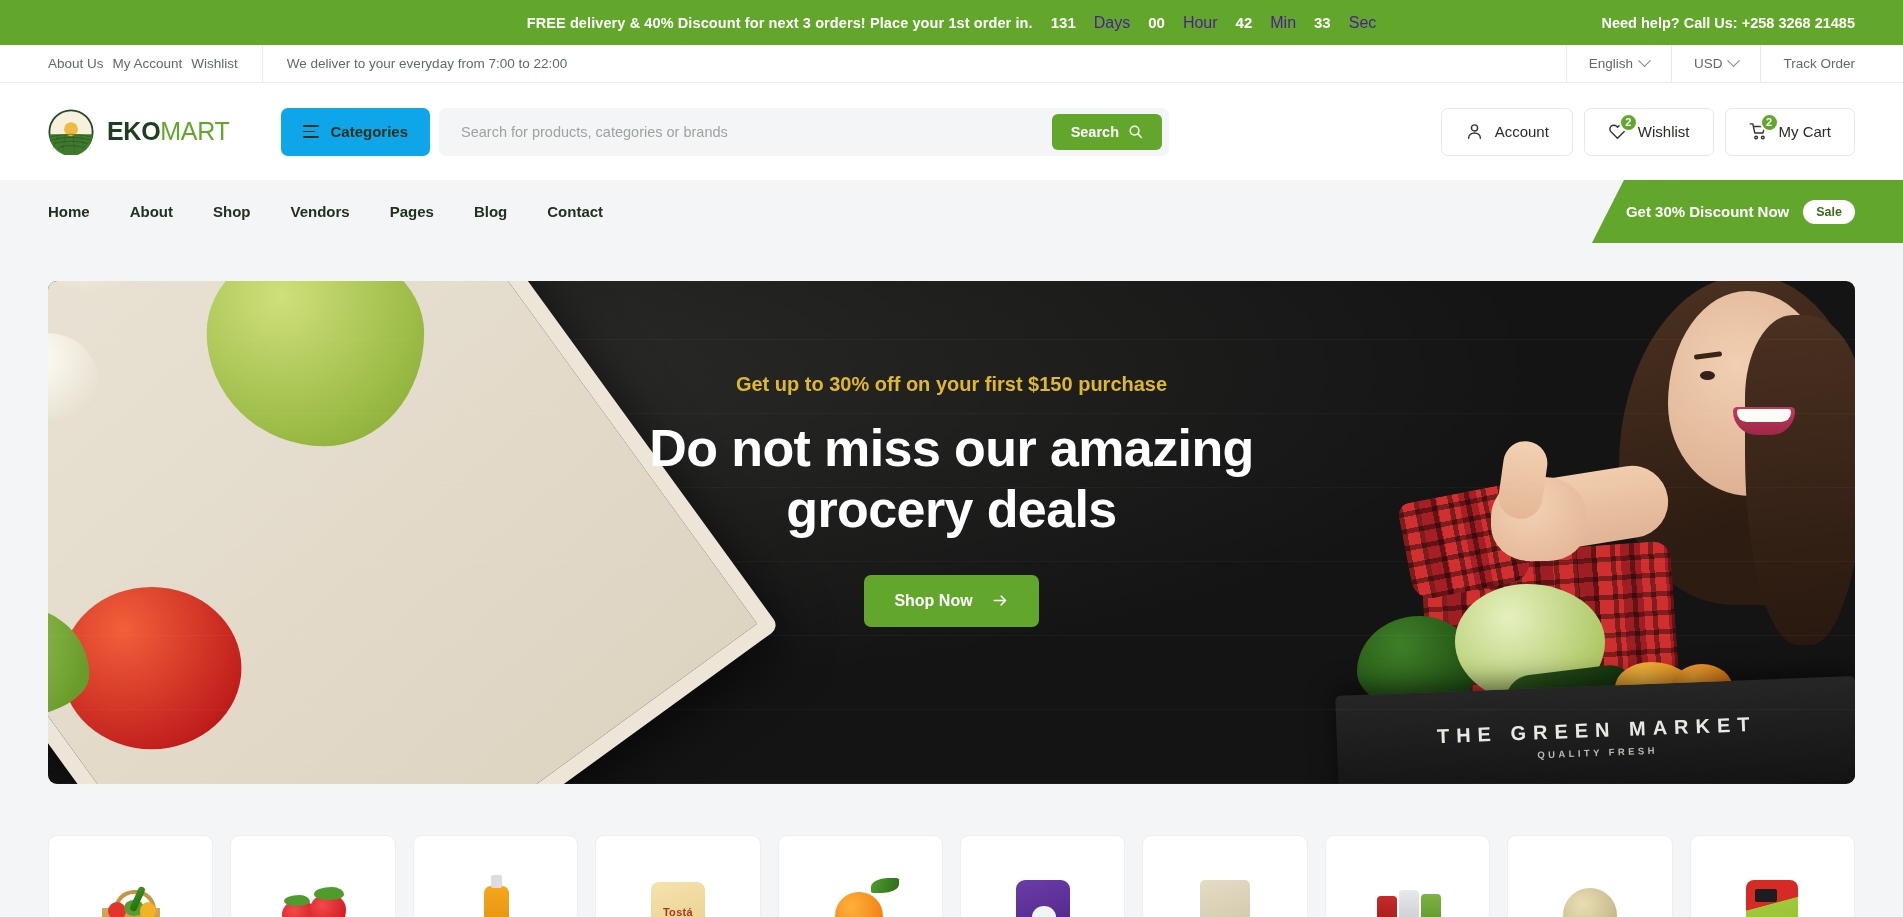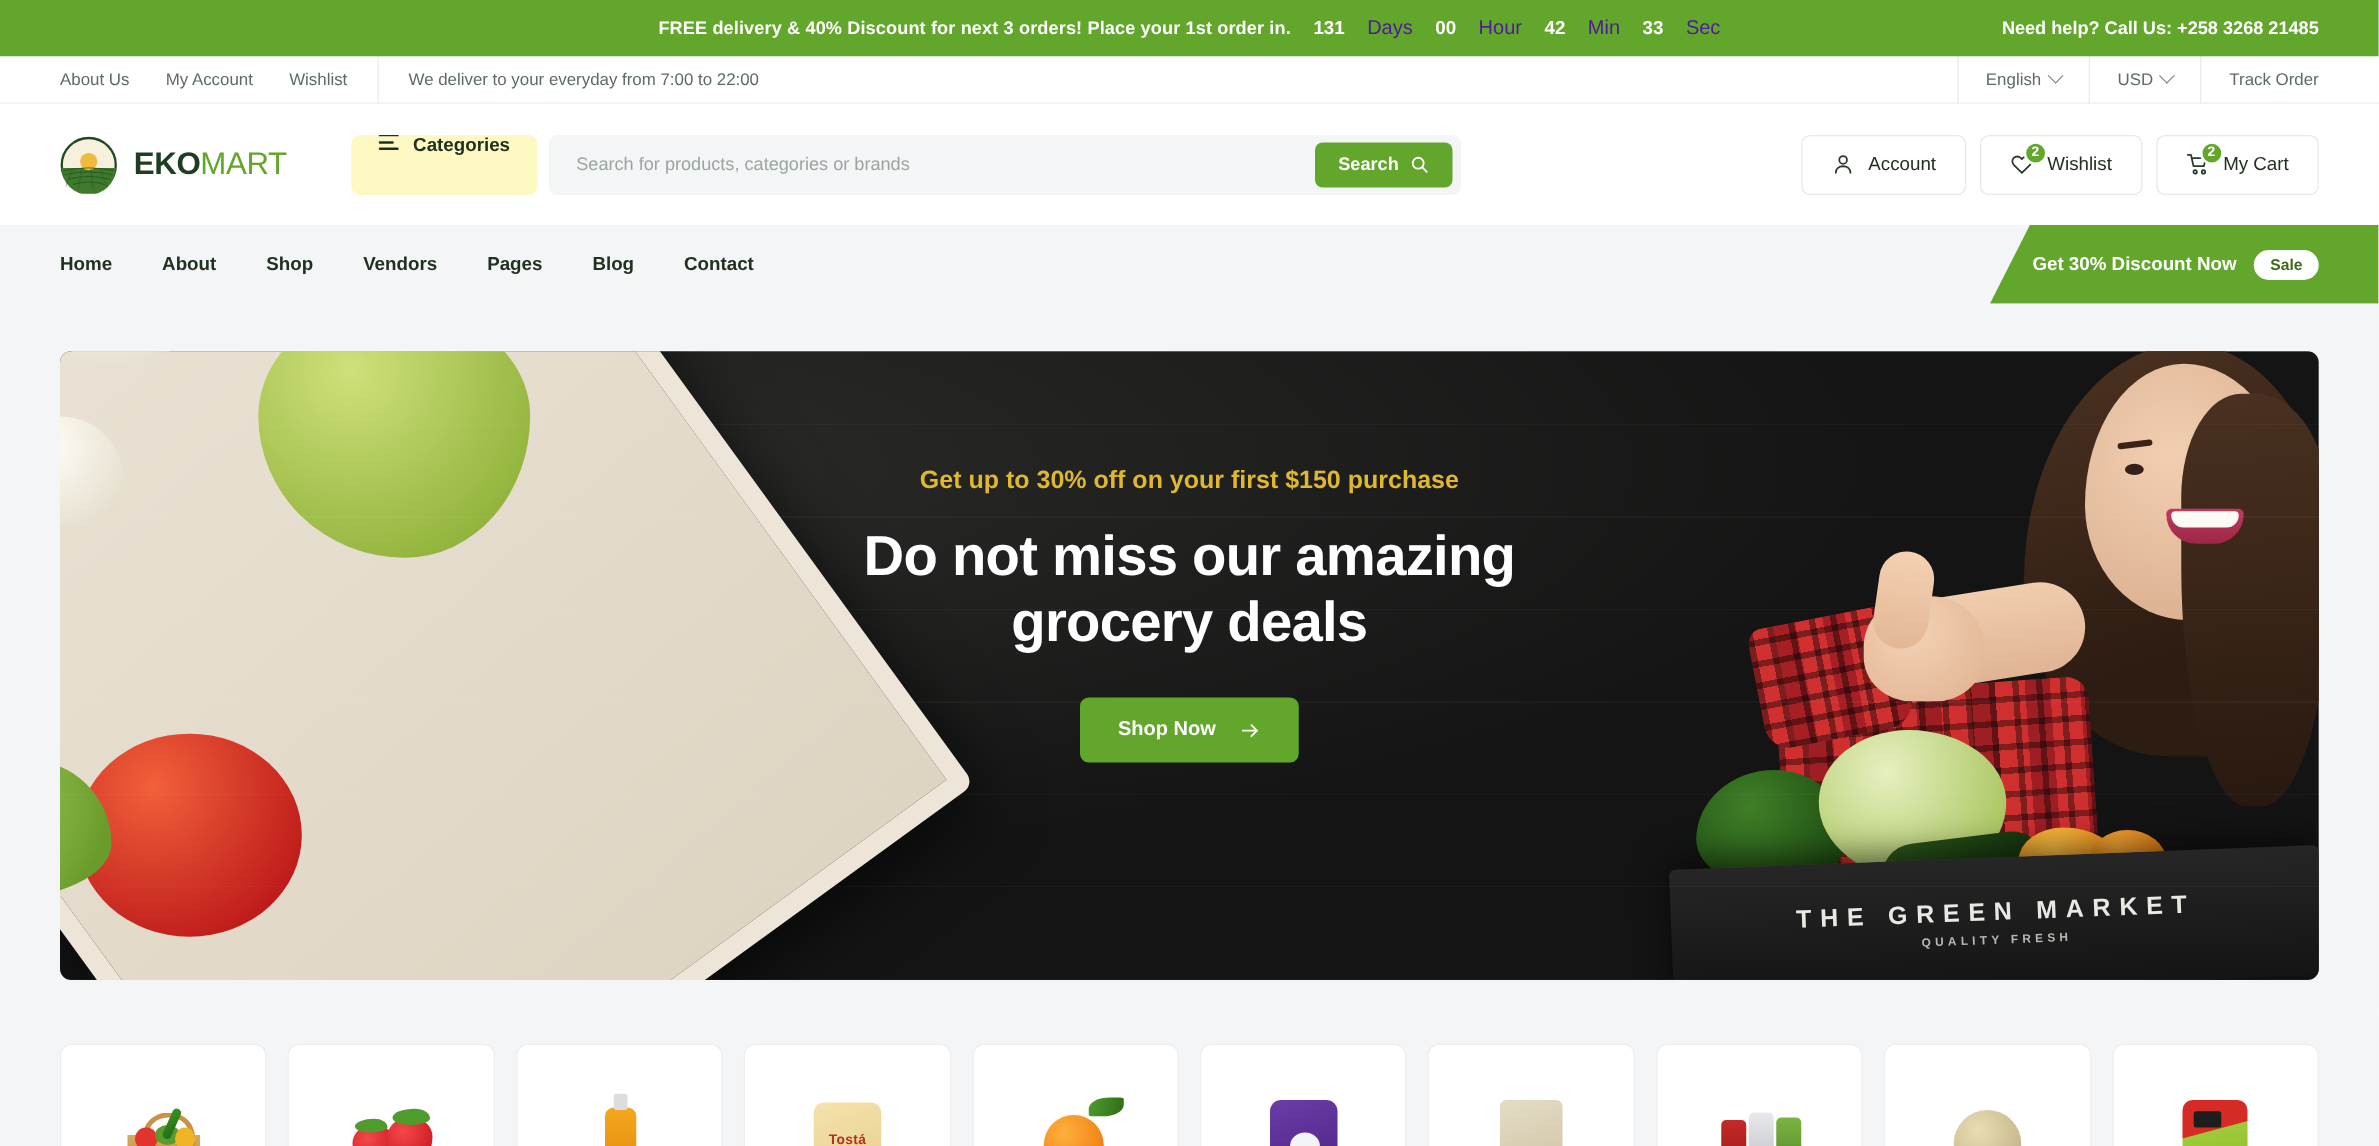--- a/index.html
+++ b/index.html
@@ -27,21 +27,21 @@
   .announce-right {
     position:absolute; right:48px; font-weight:700; font-size:14.5px;
   }
 
   
   .utility {
     height:38px; border-bottom:1px solid #e9eaec; background:#fff;
     display:flex; align-items:center; padding:0 48px; font-size:13.5px;
     color:#5d6b63;
   }
-  .util-links { display:flex; gap:29px; padding-right:24px; }
+  .util-links { display:flex; gap:9px; padding-right:24px; }
   .util-links a { color:#5d6b63; text-decoration:none; }
   .util-divider { width:1px; height:38px; background:#e9eaec; }
   .util-deliver { padding-left:24px; color:#5d6b63; }
   .util-right { margin-left:auto; display:flex; align-items:center; height:38px; }
   .util-sel {
     display:flex; align-items:center; gap:7px; padding:0 22px; height:38px;
     border-left:1px solid #e9eaec; color:#5d6b63; cursor:pointer;
   }
   .util-track { padding:0 0 0 22px; height:38px; display:flex; align-items:center;
     border-left:1px solid #e9eaec; color:#5d6b63; }
@@ -53,21 +53,21 @@
     height:97px; display:flex; align-items:center; padding:0 48px; background:#fff;
   }
   .logo { display:flex; align-items:center; gap:13px; }
   .logo-mark { width:46px; height:46px; flex:0 0 46px; }
   .logo-text { font-size:25px; font-weight:800; letter-spacing:-.3px; }
   .logo-eko { color:#1f3d21; }
   .logo-mart { color:#62a72b; font-weight:500; }
 
   .searchwrap { display:flex; align-items:center; margin-left:52px; gap:9px; }
   .cat-btn {
-    display:flex; gap:11px; background:#fef9c3;
+    display:flex; align-items:center; gap:11px; background:#0ea5e9;
     height:48px; padding:0 22px; border-radius:7px; cursor:pointer;
     font-weight:700; font-size:15px; color:#21311f;
   }
   .burger { display:flex; flex-direction:column; gap:3.5px; width:16px; }
   .burger i { display:block; height:1.8px; background:#21311f; border-radius:2px; }
   .burger i:nth-child(1){ width:16px; }
   .burger i:nth-child(2){ width:12px; }
   .burger i:nth-child(3){ width:16px; }
 
   .searchbox {
@@ -242,21 +242,21 @@
     position:absolute; background:radial-gradient(circle at 36% 30%, #3f7f27, #1f4e14 80%);
     border-radius:52% 48% 44% 56% / 58% 55% 45% 42%;
   }
 
   
   .hero-copy {
     position:absolute; left:0; right:0; top:92px; text-align:center; z-index:5;
   }
   .hero-sub { color:#e0b830; font-size:20px; font-weight:600; }
   .hero-title {
-    color:#ffffff; font-size:45px; line-height:1.18; font-weight:800;
+    color:#ffffff; font-size:52px; line-height:1.18; font-weight:800;
     margin-top:22px; letter-spacing:-.6px;
   }
   .shop-now {
     margin-top:34px; display:inline-flex; align-items:center; gap:19px;
     background:#62a72b; color:#fff; border:none; border-radius:7px;
     padding:17px 30px; font-family:"Liberation Sans", sans-serif;
     font-size:16px; font-weight:800; cursor:pointer;
   }
 
   

